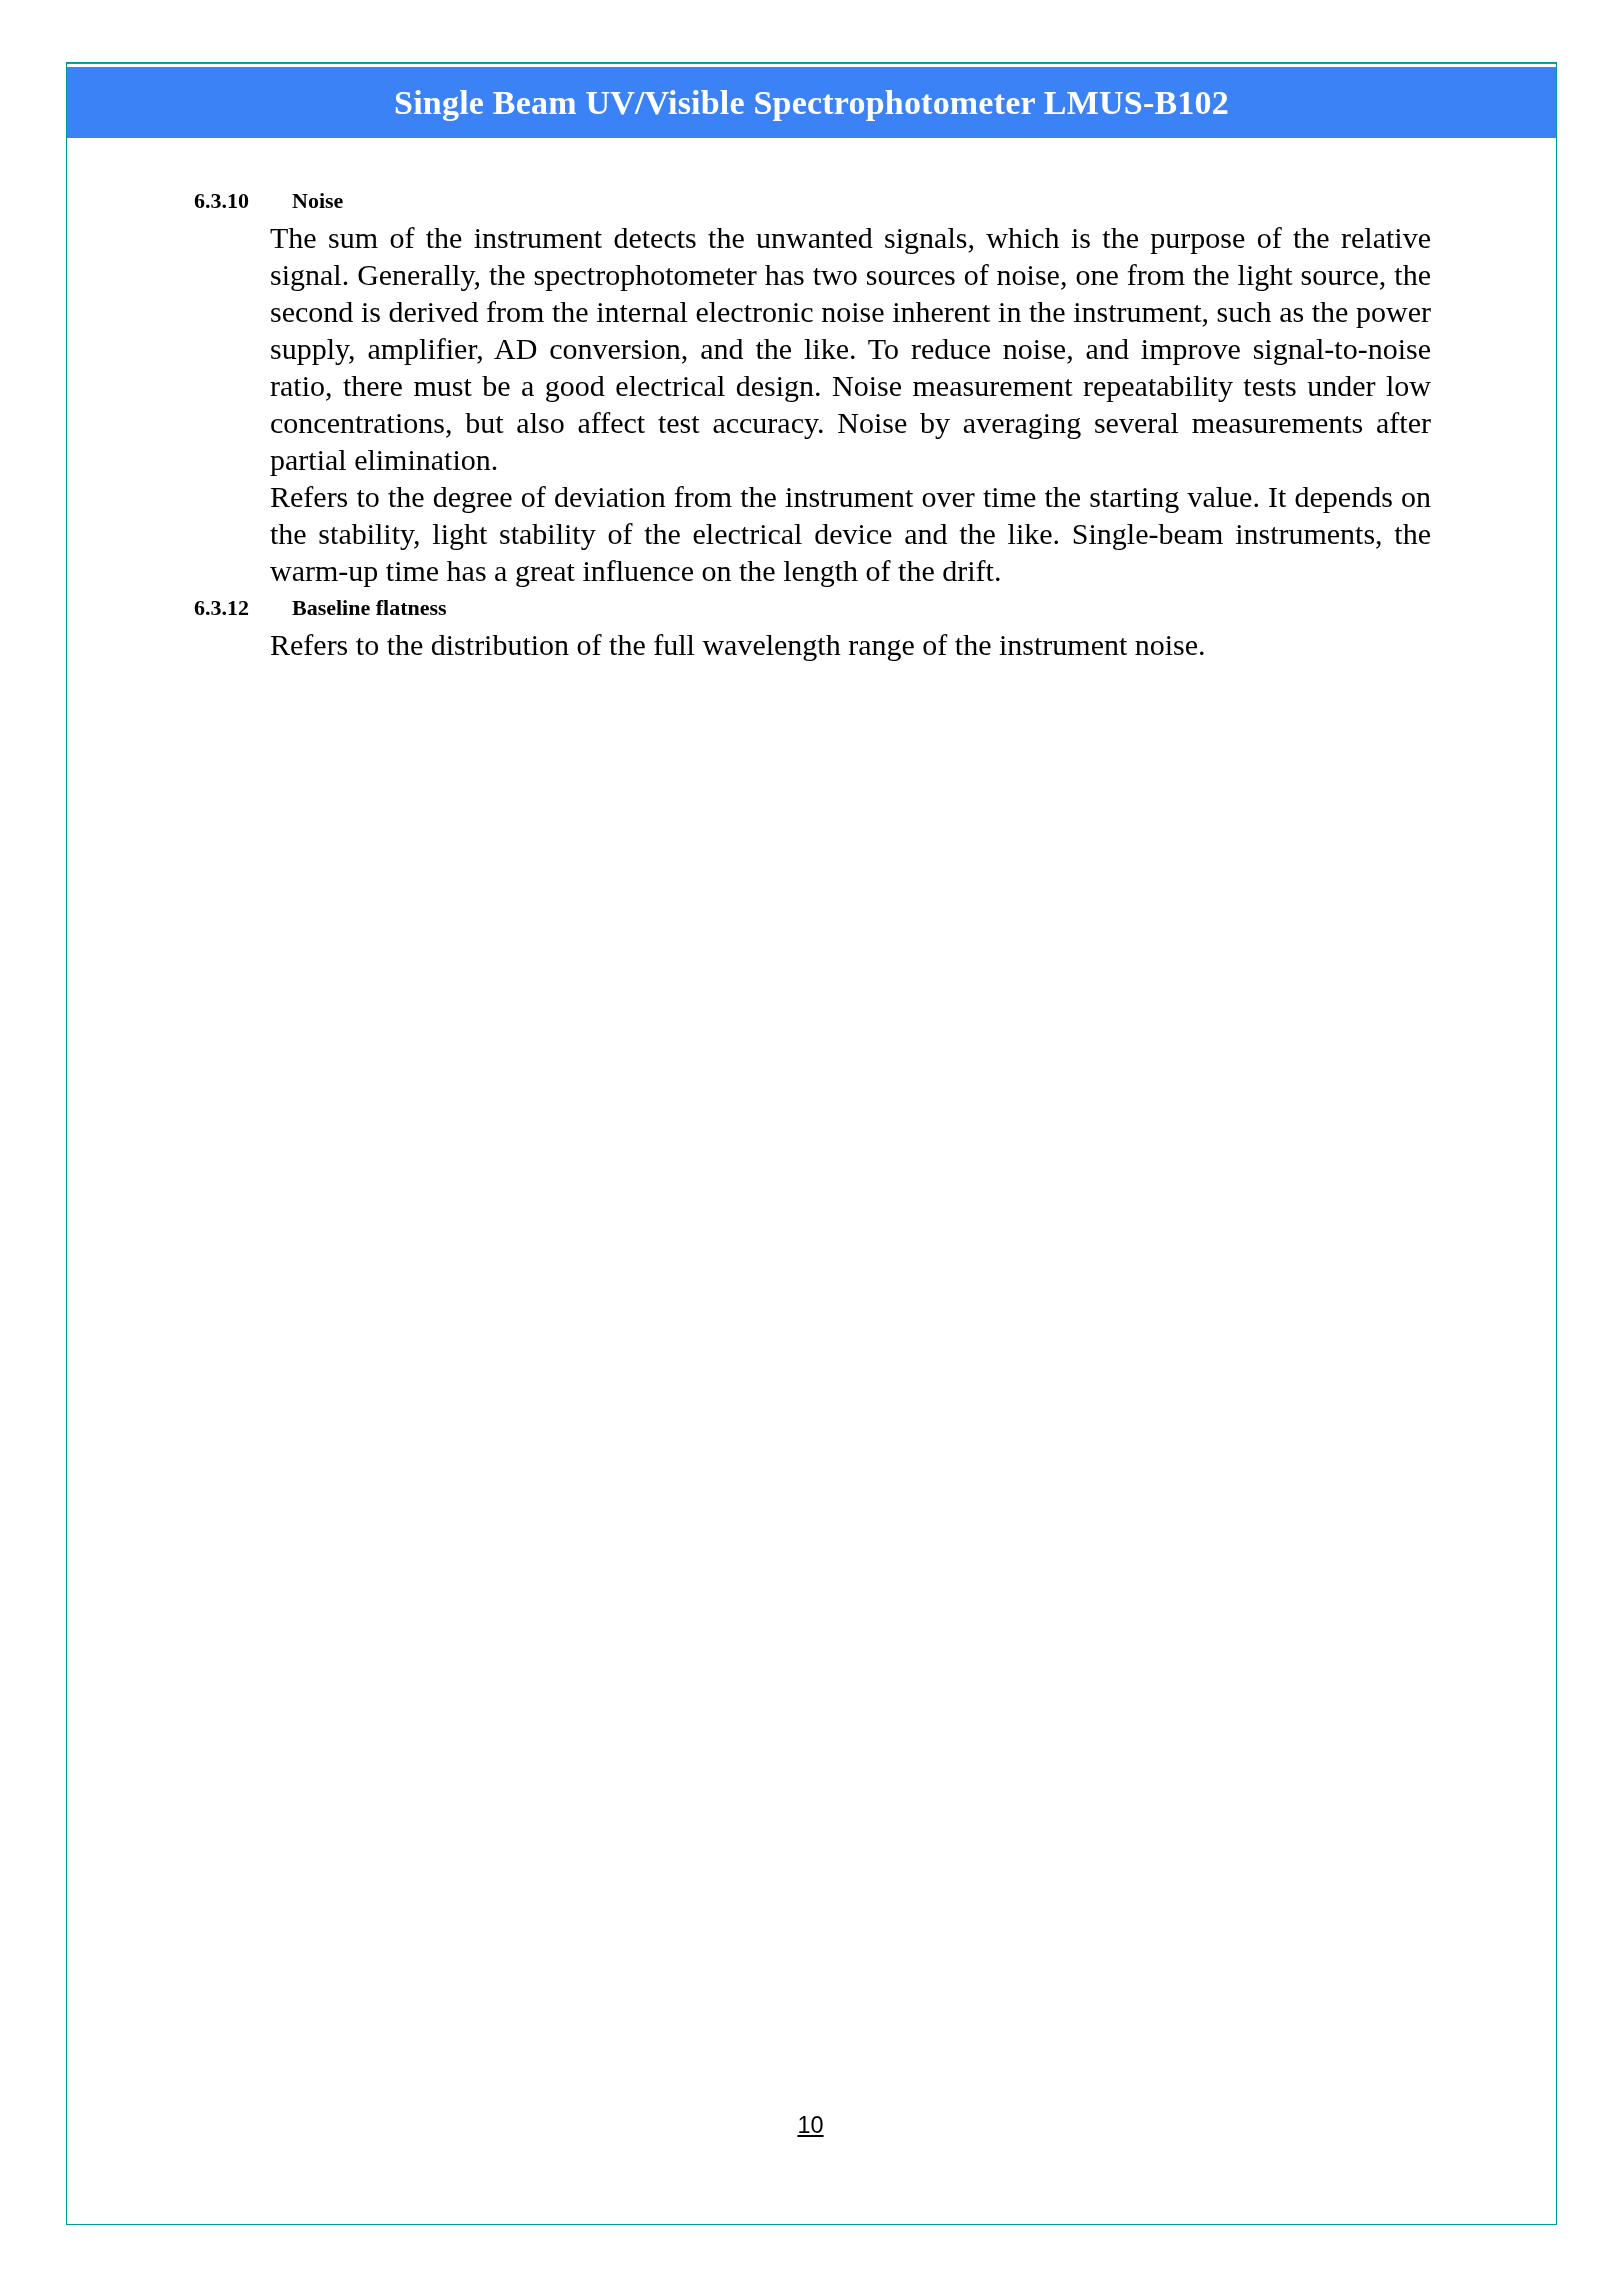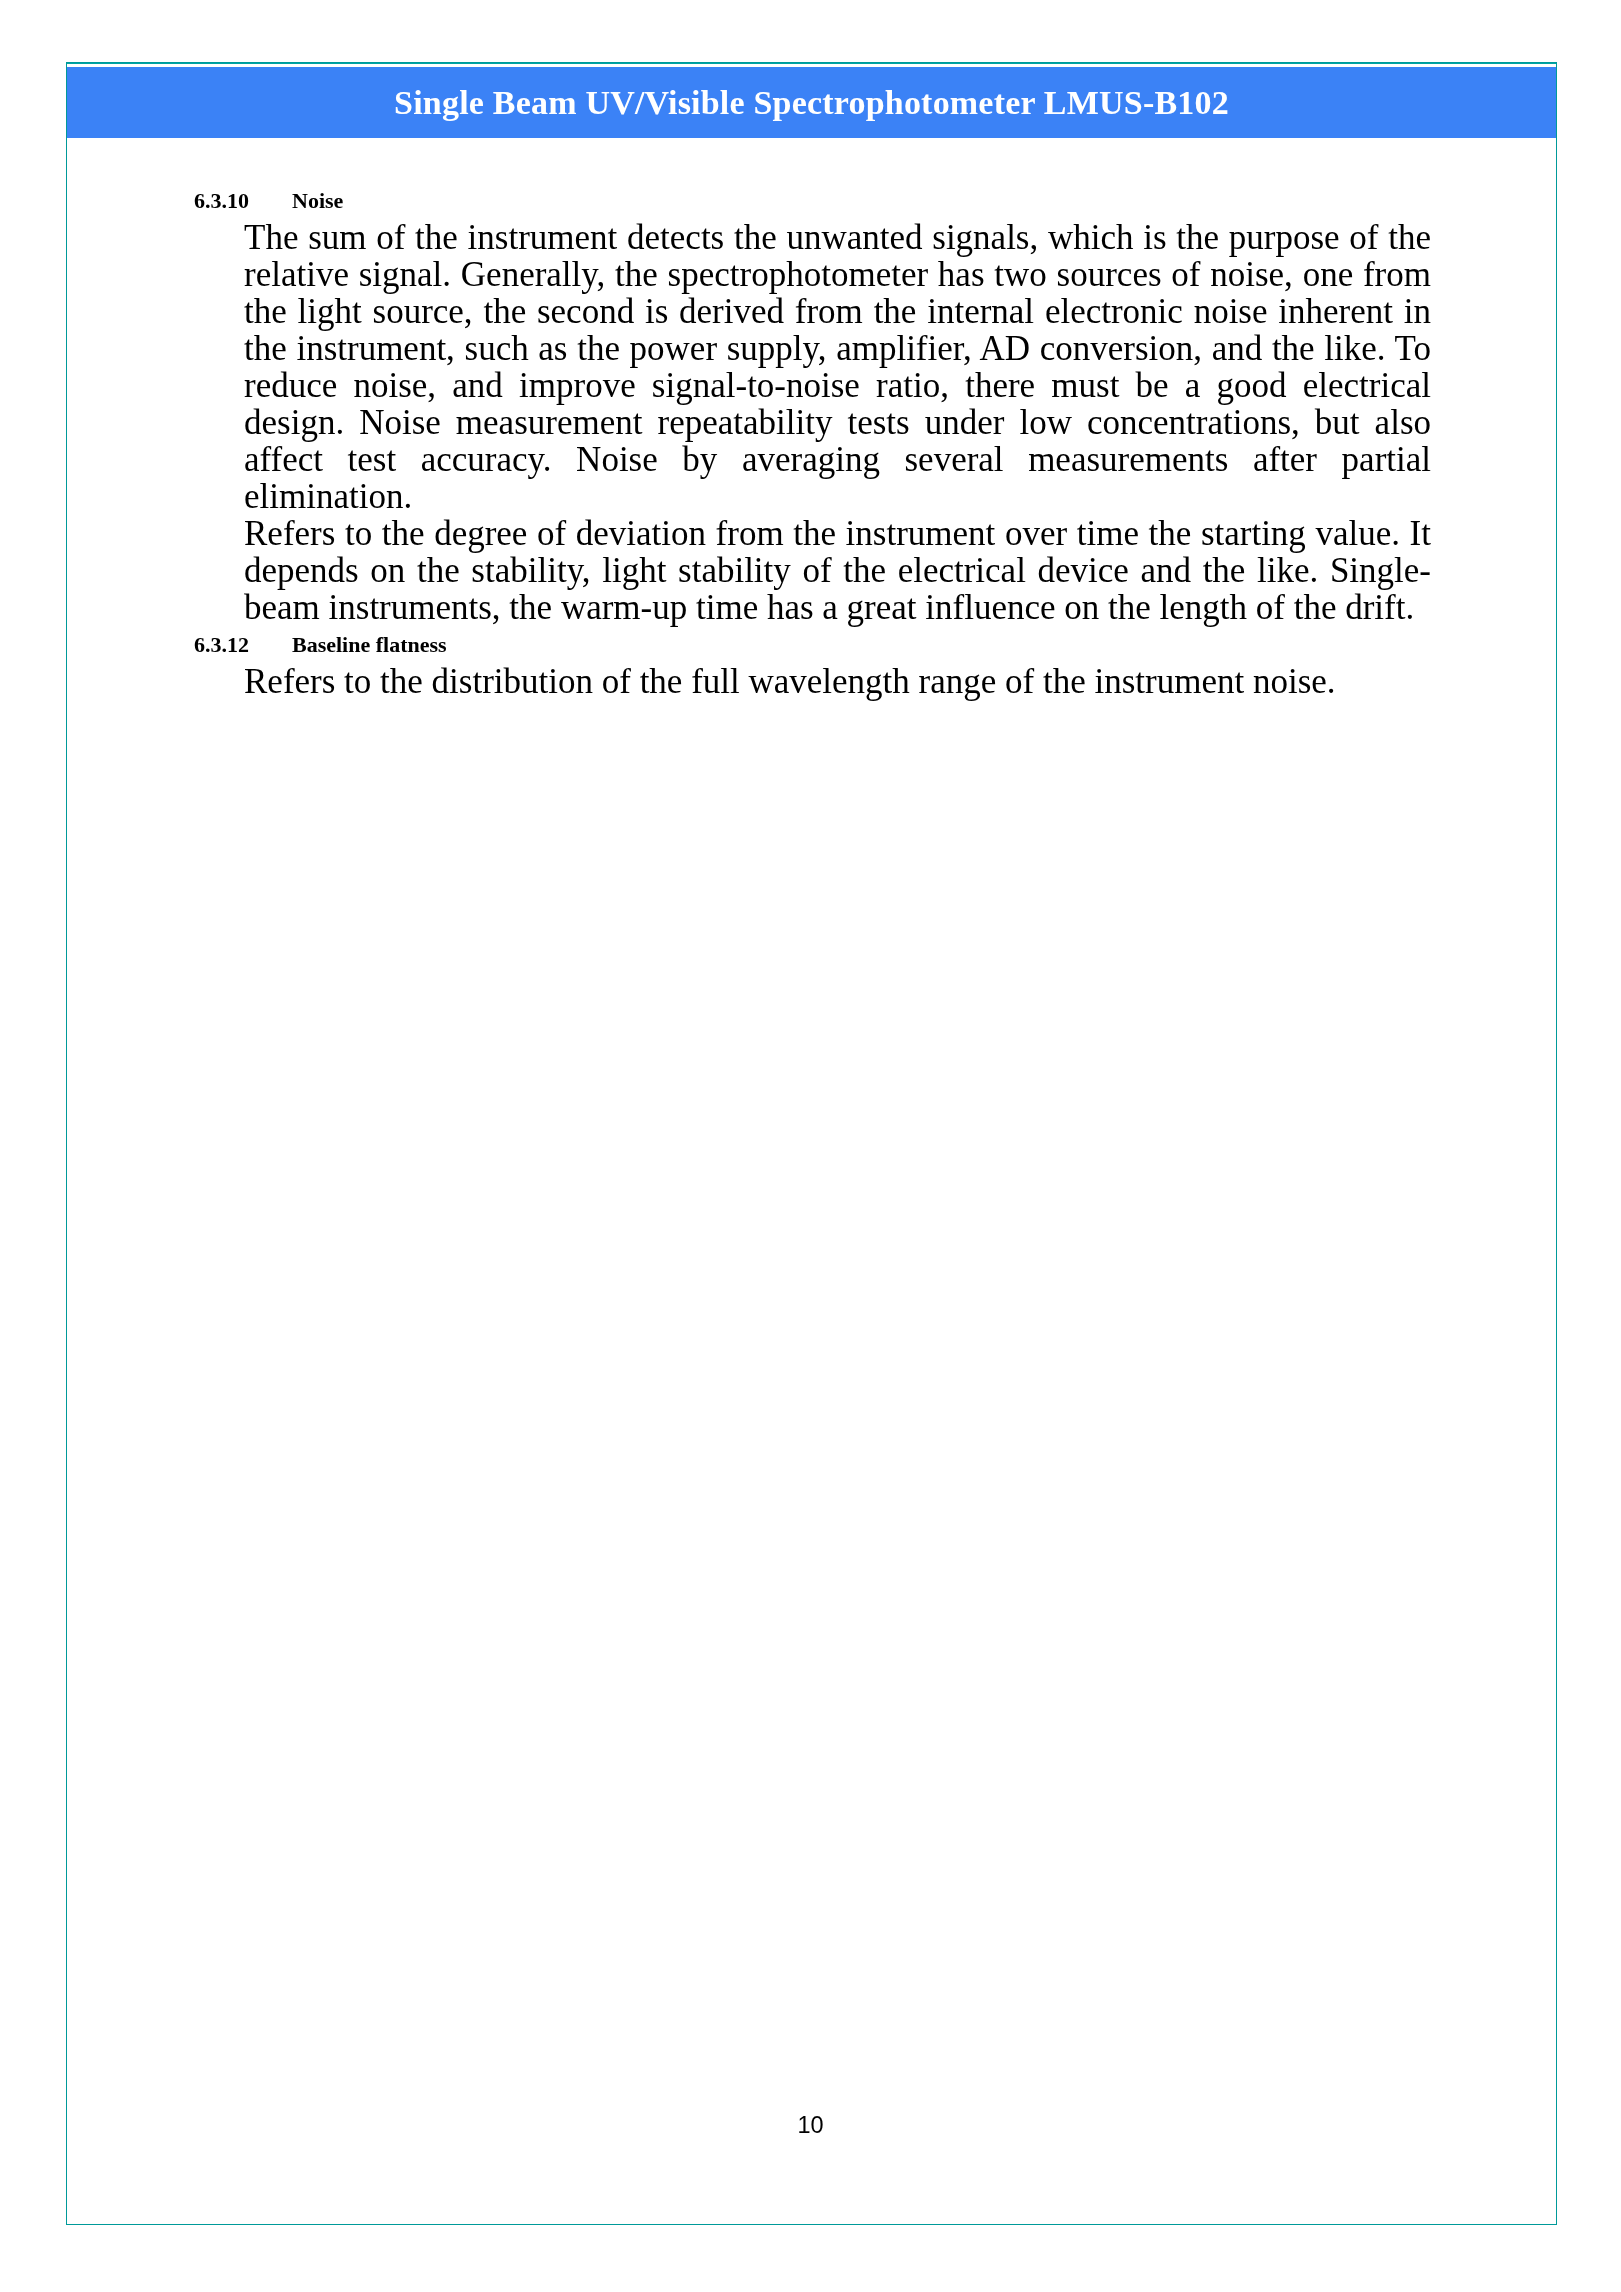--- a/index.html
+++ b/index.html
@@ -80,39 +80,40 @@
   }
   .section-heading .num {
     width: 98px;
     flex: 0 0 98px;
   }
   .section-heading .label {
     flex: 1 1 auto;
   }
 
   .section-text {
-    margin-left: 50px;
-    font-size: 35px;
+    margin-left: 76px;
+    font-size: 30px;
     line-height: 37px;
     text-align: justify;
     text-justify: inter-word;
     -webkit-hyphens: none;
     hyphens: none;
   }
 
   
   .page-number {
     position: absolute;
     left: 0;
     top: 2112px;
     width: 1621px;
     text-align: center;
     font-family: "Liberation Sans", sans-serif;
     font-size: 23.5px;
     color: #000000;
+    text-decoration: underline;
   }
 </style>
 </head>
 <body>
 
 <div class="header-rule"></div>
 
 <div class="page-frame"></div>
 
 <div class="header-band">

